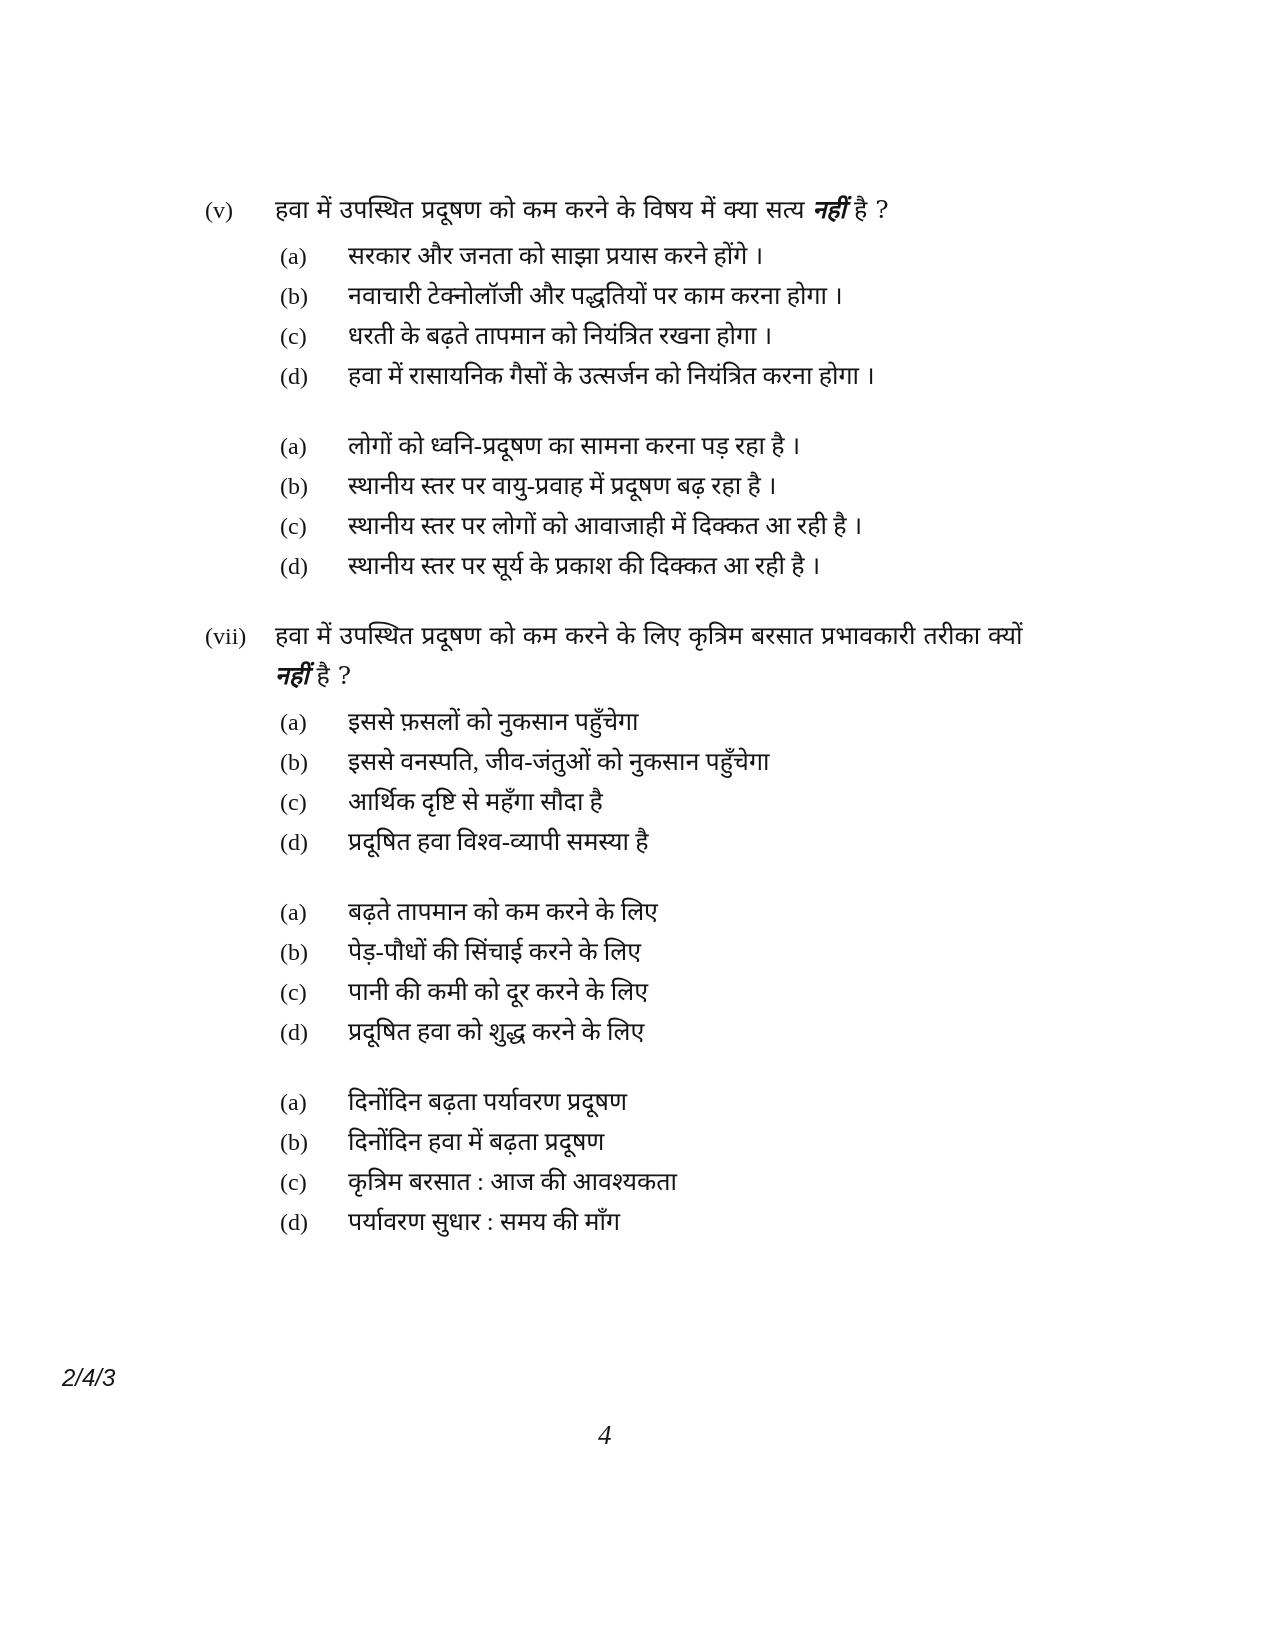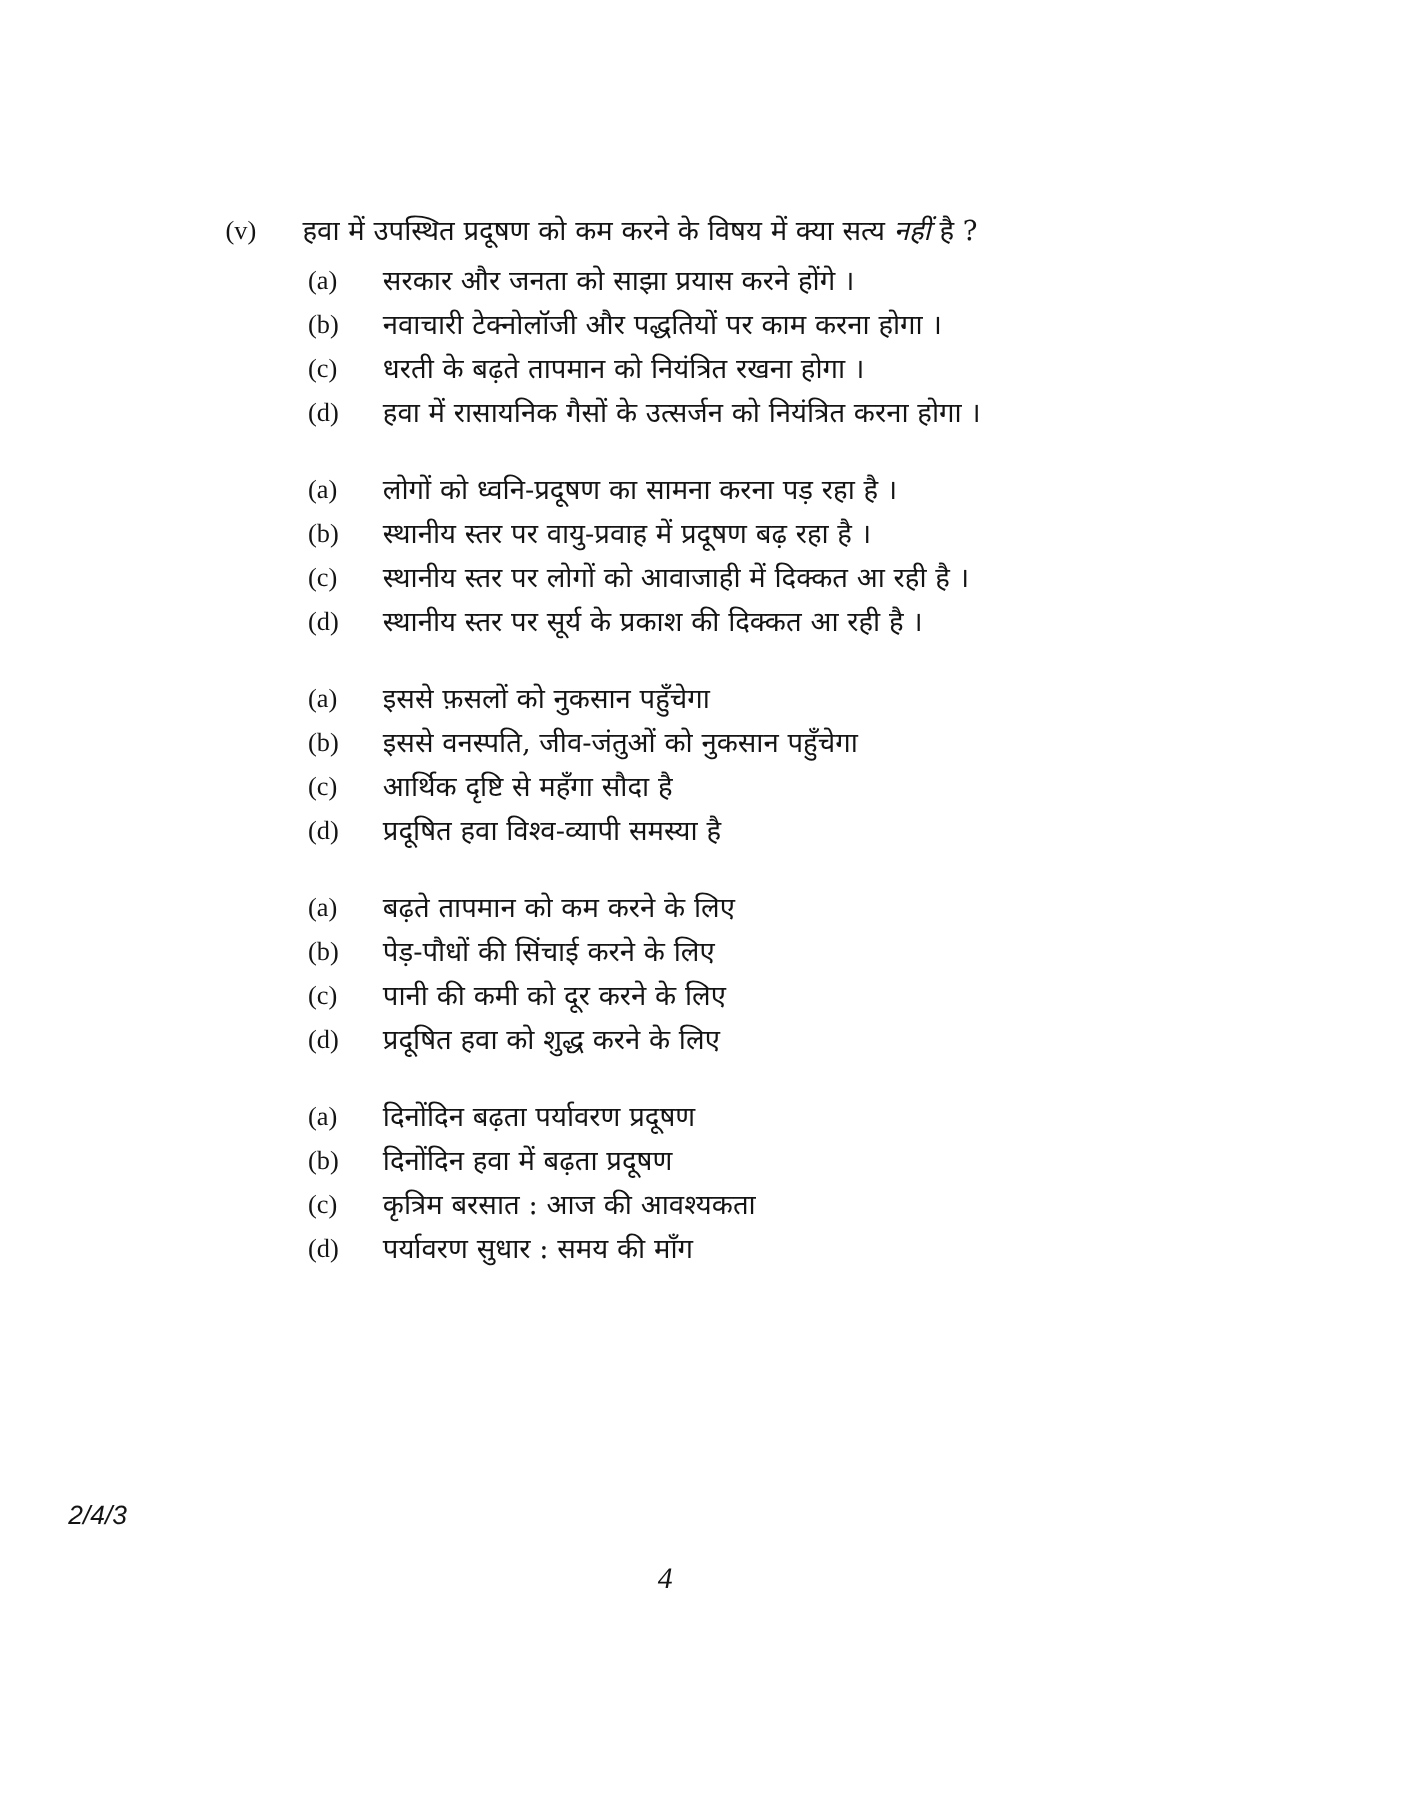--- a/index.html
+++ b/index.html
@@ -24,33 +24,33 @@
     grid-template-columns:70px 1fr;
     align-items:start;
   }
   .q-label {
     font-size:24px;
     line-height:40px;
     font-family:"Liberation Serif","DejaVu Serif",serif;
   }
   .q-text { font-size:25px; }
   .q-line { line-height:40px; }
-  .emph { font-weight:400; font-style:italic; }
+  .emph { font-weight:700; font-style:italic; }
   .options { margin-left:75px; margin-top:6px; }
   .option {
     display:grid;
     grid-template-columns:68px 1fr;
     align-items:start;
   }
   .opt-letter {
     font-size:24px;
     line-height:40px;
     font-family:"Liberation Serif","DejaVu Serif",serif;
   }
-  .opt-text { font-size:25px; line-height:40px; }
+  .opt-text { font-size:25px; line-height:40px;font-family:Liberation Serif, serif; }
   .footer-code {
     position:absolute;
     left:62px; top:1364px;
     font-size:24px;
     font-style:italic;
     font-family:"Liberation Sans","DejaVu Sans",sans-serif;
   }
   .footer-page {
     position:absolute;
     left:598px; top:1420px;
@@ -107,20 +107,27 @@
           <div class="opt-text">स्थानीय स्तर पर लोगों को आवाजाही में दिक्कत आ रही है ।</div>
         </div>
         <div class="option">
           <div class="opt-letter">(d)</div>
           <div class="opt-text">स्थानीय स्तर पर सूर्य के प्रकाश की दिक्कत आ रही है ।</div>
         </div>
       </div>
     </section>
 
     <section class="question">
+      <div class="q-head">
+        <div class="q-label">(vii)</div>
+        <div class="q-text">
+          <div class="q-line"><span>हवा में उपस्थित प्रदूषण को कम करने के लिए कृत्रिम बरसात प्रभावकारी तरीका क्यों</span></div>
+          <div class="q-line"><span class="emph">नहीं</span><span> है ?</span></div>
+        </div>
+      </div>
       <div class="options">
         <div class="option">
           <div class="opt-letter">(a)</div>
           <div class="opt-text">इससे फ़सलों को नुकसान पहुँचेगा</div>
         </div>
         <div class="option">
           <div class="opt-letter">(b)</div>
           <div class="opt-text">इससे वनस्पति, जीव-जंतुओं को नुकसान पहुँचेगा</div>
         </div>
         <div class="option">

